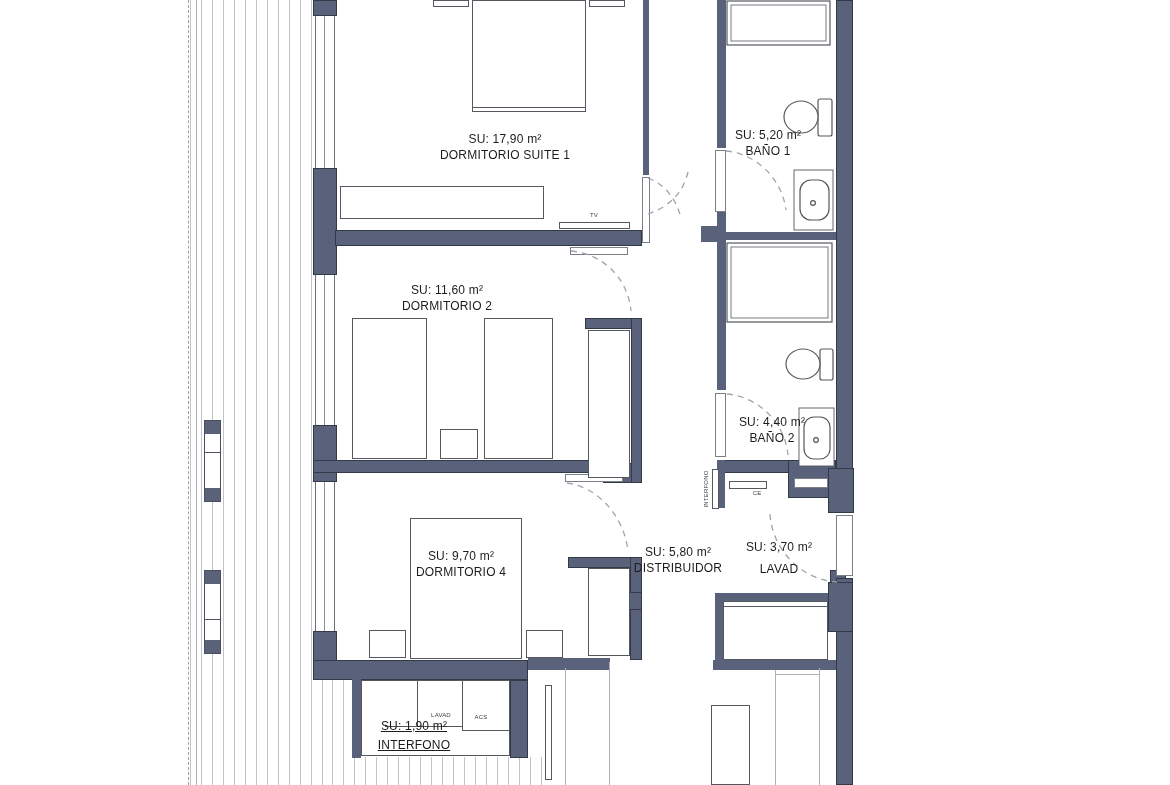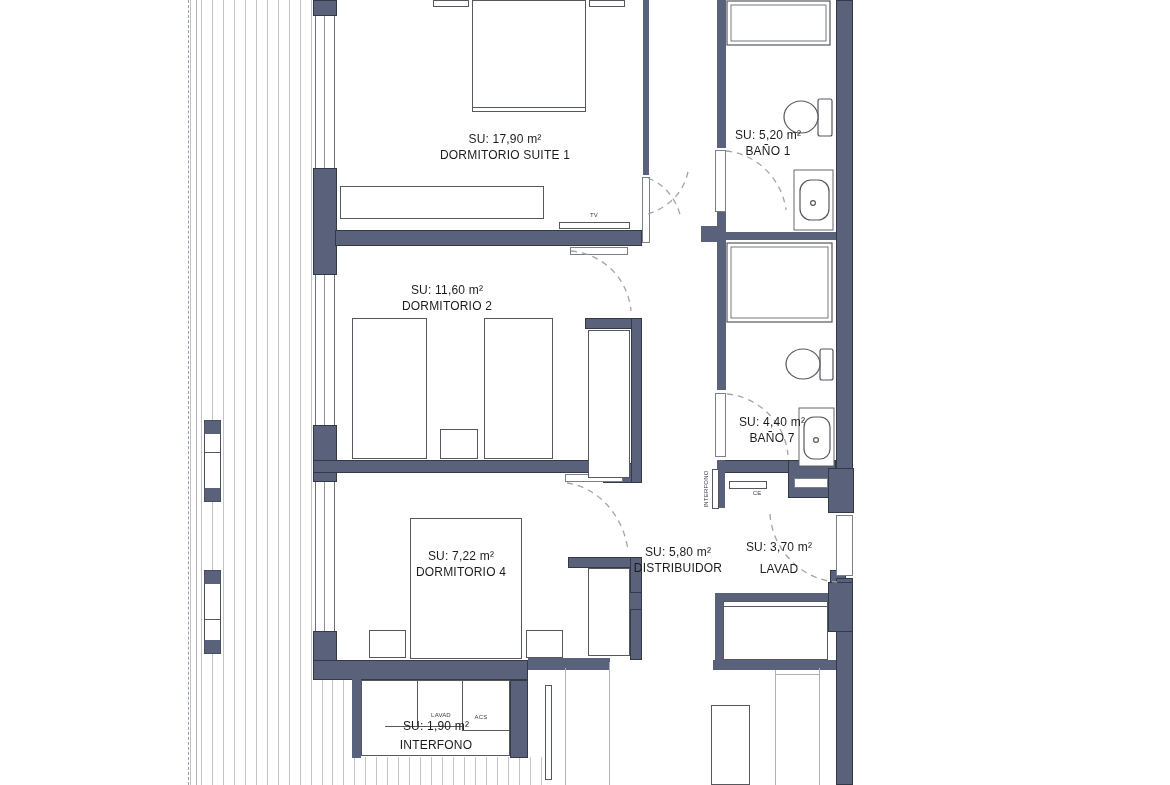--- a/index.html
+++ b/index.html
@@ -189,35 +189,35 @@
   <div class="lbl" style="left:768px;top:127px;">
     <div>SU: 5,20 m²</div>
     <div>BAÑO 1</div>
   </div>
   <div class="lbl" style="left:447px;top:282px;">
     <div>SU: 11,60 m²</div>
     <div>DORMITORIO 2</div>
   </div>
   <div class="lbl" style="left:772px;top:369px;margin-top:45px;">
     <div>SU: 4,40 m²</div>
-    <div>BAÑO 7</div>
+    <div>BAÑO 2</div>
   </div>
   <div class="lbl" style="left:678px;top:500px;margin-top:44px;">
     <div>SU: 5,80 m²</div>
     <div>DISTRIBUIDOR</div>
   </div>
   <div class="lbl" style="left:779px;top:536px;line-height:22px;">
     <div>SU: 3,70 m²</div>
     <div>LAVAD</div>
   </div>
   <div class="lbl" style="left:461px;top:548px;">
-    <div>SU: 7,22 m²</div>
+    <div>SU: 9,70 m²</div>
     <div>DORMITORIO 4</div>
   </div>
-  <div class="lbl" style="left:436px;top:717px;line-height:19px;">
+  <div class="lbl" style="left:414px;top:717px;line-height:19px;text-decoration:underline;">
     <div>SU: 1,90 m²</div>
     <div>INTERFONO</div>
   </div>
 
   <div class="tiny" style="left:594px;top:212px;">TV</div>
   <div class="tiny" style="left:441px;top:712px;">LAVAD</div>
   <div class="tiny" style="left:481px;top:714px;">ACS</div>
   <div class="tiny" style="left:757px;top:490px;">CE</div>
   <div class="tiny vert" style="left:706px;top:486px;">INTERFONO</div>
 

